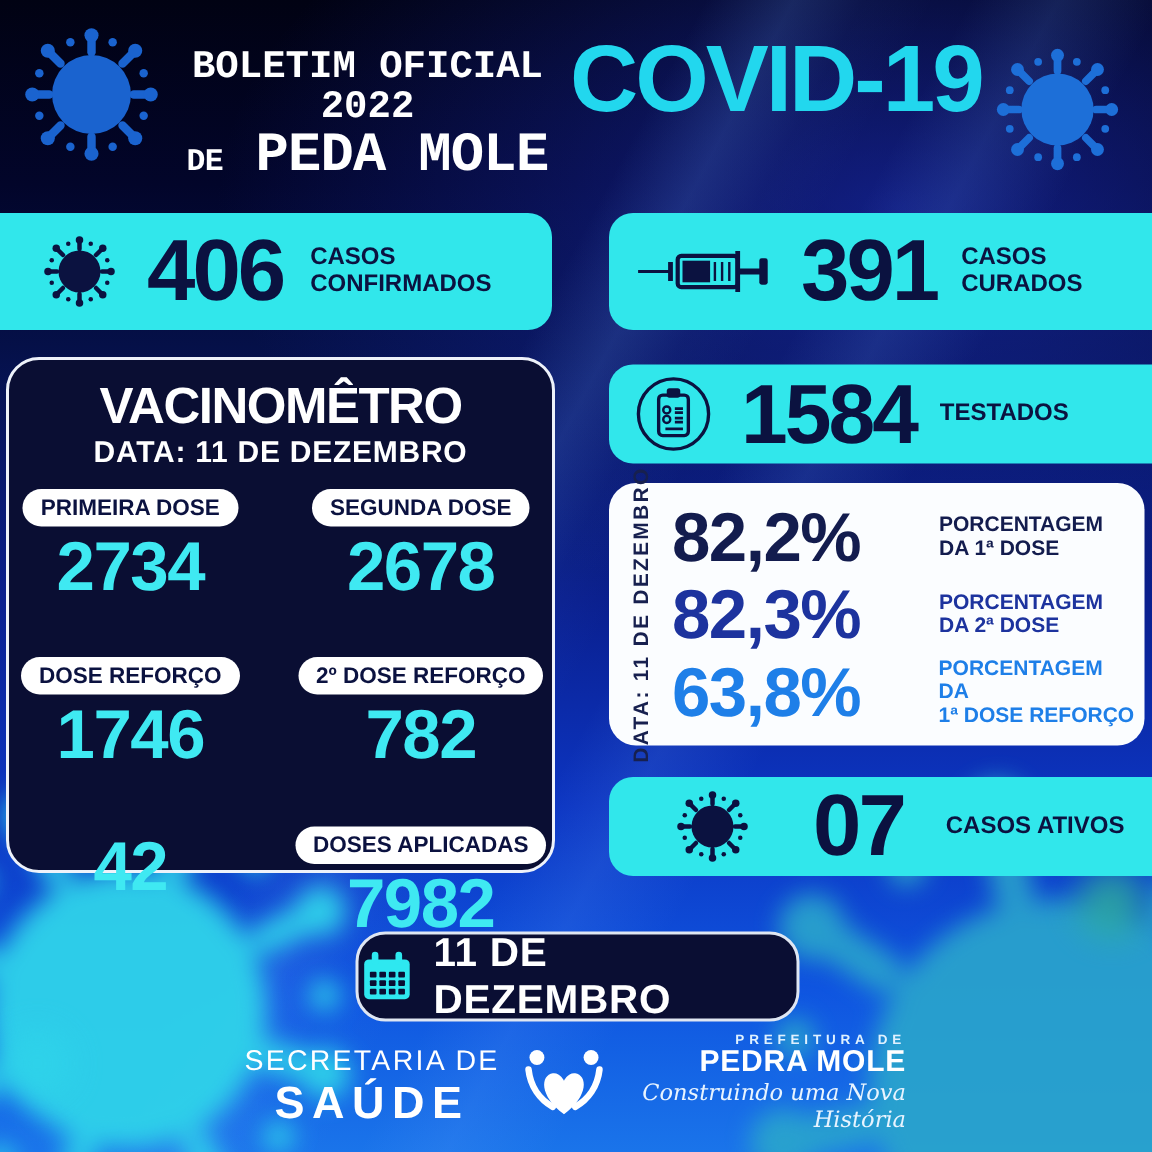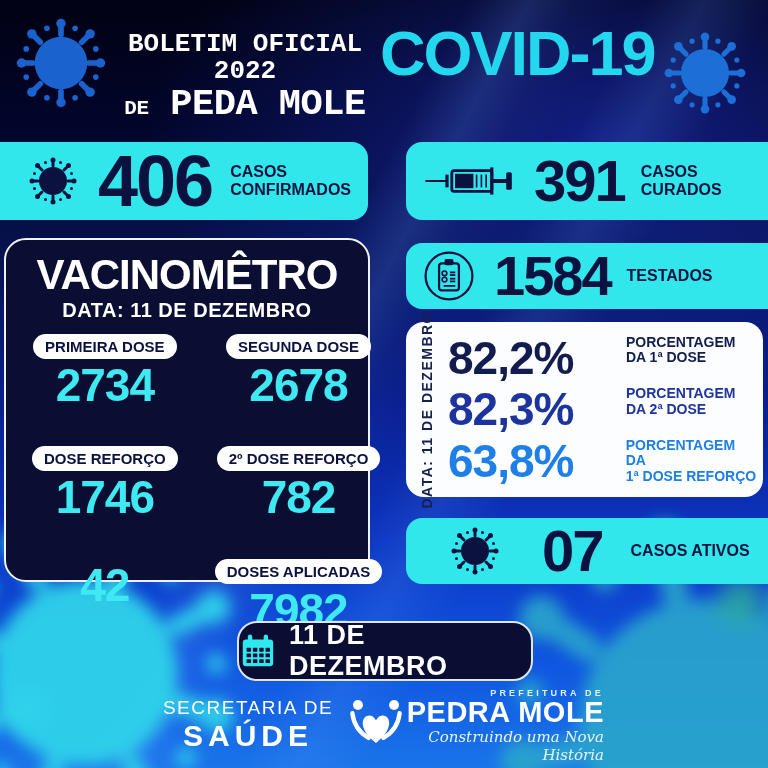--- a/index.html
+++ b/index.html
@@ -29,74 +29,74 @@
   .t2-de{font-size:21px;}
   .covid{position:absolute;left:380px;top:22px;width:280px;color:#22d7ee;font-size:63px;font-weight:bold;letter-spacing:-2px;line-height:1;}
 
   
   .statbox{position:absolute;background:#31e7eb;display:flex;align-items:center;color:#0b1240;}
   .statbox .icon-svg{flex:0 0 auto;color:#0b1240;}
   .stat-value{font-weight:bold;line-height:1;letter-spacing:-2px;}
   .stat-label{font-size:16px;font-weight:bold;line-height:1.1;}
   .box-confirmed{left:0;top:142px;width:368px;height:78px;border-radius:0 16px 16px 0;}
   .box-confirmed .icon-svg{width:50px;height:50px;margin-left:28px;}
-  .box-confirmed .stat-value{font-size:72px;margin-left:20px;}
+  .box-confirmed .stat-value{font-size:58px;margin-left:20px;}
   .box-confirmed .stat-label{margin-left:18px;}
   .box-cured{left:406px;top:142px;width:362px;height:78px;border-radius:16px 0 0 16px;}
   .box-cured .icon-svg{width:106px;height:48px;margin-left:12px;}
   .box-cured .stat-value{font-size:58px;margin-left:10px;}
   .box-cured .stat-label{margin-left:16px;}
   .box-tested{left:406px;top:243px;width:362px;height:66px;border-radius:16px 0 0 16px;}
   .box-tested .icon-svg{width:54px;height:54px;margin-left:16px;}
   .box-tested .stat-value{font-size:56px;margin-left:18px;}
   .box-tested .stat-label{margin-left:16px;}
   .box-active{left:406px;top:518px;width:362px;height:66px;border-radius:16px 0 0 16px;}
   .box-active .icon-svg{width:50px;height:50px;margin-left:44px;}
   .box-active .stat-value{font-size:58px;margin-left:42px;}
   .box-active .stat-label{margin-left:28px;}
 
   
   .vac{position:absolute;left:4px;top:238px;width:366px;height:344px;background:#0a0e33;
        border:2px solid #eef2fa;border-radius:22px;box-sizing:border-box;text-align:center;color:#fff;}
-  .vac-title{margin-top:14px;font-size:42px;font-weight:bold;line-height:1;letter-spacing:-1px;}
+  .vac-title{margin-top:14px;font-size:34px;font-weight:bold;line-height:1;letter-spacing:-1px;}
   .vac-date{font-size:20px;font-weight:bold;margin-top:3px;letter-spacing:0.5px;}
-  .vac-grid{display:grid;grid-template-columns:1fr 1fr;row-gap:10px;margin-top:12px;padding:0 26px;gap:37px;}
+  .vac-grid{display:grid;grid-template-columns:1fr 1fr;row-gap:10px;margin-top:12px;padding:0 8px;gap:37px;}
   .vac-cell{text-align:center;}
   .pill{display:inline-block;background:#fff;color:#0b1240;font-weight:bold;font-size:15px;line-height:1;
         padding:5px 12px;border-radius:13px;white-space:nowrap;}
   .vac-num{font-size:46px;font-weight:bold;color:#3fe9f2;line-height:1.05;margin-top:2px;letter-spacing:-1px;}
 
   
   .pct{position:absolute;left:406px;top:322px;width:357px;height:175px;background:#fbfdff;border-radius:18px;
        display:flex;align-items:stretch;}
   .pct-vert{flex:0 0 42px;display:flex;align-items:center;justify-content:center;}
   .pct-vert span{writing-mode:vertical-rl;transform:rotate(180deg);font-size:14px;font-weight:bold;
        color:#17204f;letter-spacing:1.5px;white-space:nowrap;}
   .pct-rows{flex:1;display:flex;flex-direction:column;justify-content:space-around;padding:10px 4px 10px 0;}
-  .pct-row{display:flex;}
+  .pct-row{display:flex;align-items:center;}
   .pct-val{font-size:46px;font-weight:bold;line-height:1;letter-spacing:-1px;width:178px;text-align:left;}
   .pct-label{font-size:14px;font-weight:bold;line-height:1.1;}
   .pct-c0{color:#131c4e;} .pct-c1{color:#1d339e;} .pct-c2{color:#1e7fe8;}
 
   
   .badge{position:absolute;left:237px;top:621px;width:296px;height:60px;background:#0a0e33;
          border:2px solid #dfe6f2;border-radius:20px;box-sizing:border-box;
          display:flex;align-items:center;justify-content:center;}
   .badge .icon-svg{width:38px;height:38px;color:#2ee8f0;}
   .badge-text{color:#fff;font-size:27px;font-weight:bold;margin-left:12px;letter-spacing:0.5px;}
 
   
   .secretaria{position:absolute;left:140px;top:698px;width:216px;text-align:center;color:#fff;}
   .sec1{font-size:19px;letter-spacing:1.5px;line-height:1.1;}
   .sec2{font-size:30px;font-weight:bold;letter-spacing:5px;margin-top:2px;line-height:1;}
   .logo{position:absolute;left:348px;top:688px;width:256px;display:flex;color:#fff;}
   .logo-mark{width:56px;height:58px;margin-top:6px;color:#fff;flex:0 0 auto;}
   .logo-text{margin-left:2px;text-align:right;}
   .logo-pref{font-size:9px;letter-spacing:3.2px;color:#dff1ff;font-weight:bold;}
-  .logo-name{font-size:29px;font-weight:bold;line-height:1;letter-spacing:0.5px;}
+  .logo-name{font-size:20px;font-weight:bold;line-height:1;letter-spacing:0.5px;}
   .logo-slogan{font-family:"DejaVu Serif",serif;font-style:italic;font-size:15px;color:#e8f4ff;margin-top:1px;}
 </style>
 </head>
 <body>
 
 <svg width="0" height="0" style="position:absolute" aria-hidden="true">
   <symbol id="sym-virus" viewBox="0 0 100 100">
     <g stroke="currentColor" stroke-width="6" stroke-linecap="round">
       <line x1="50" y1="20" x2="50" y2="9"></line>
         <line x1="50" y1="80" x2="50" y2="91"></line>

